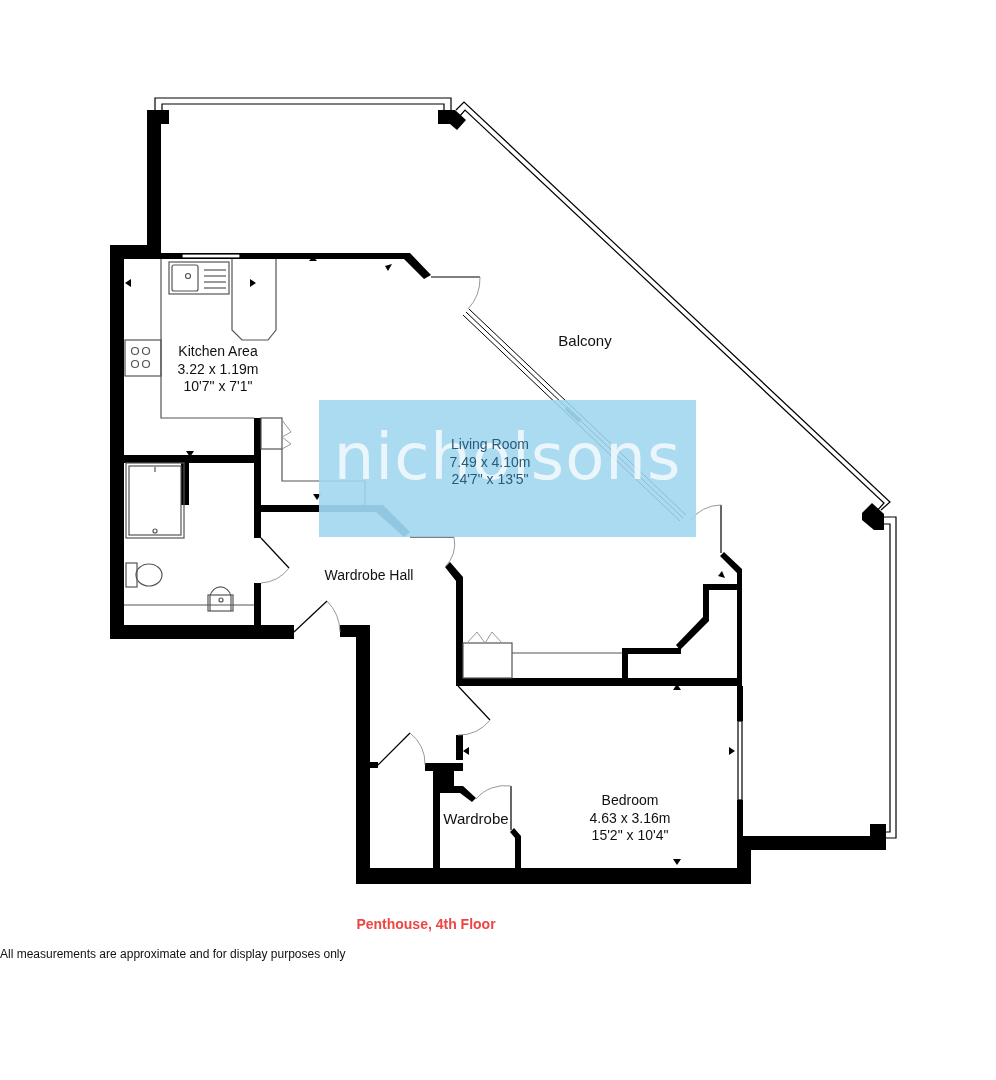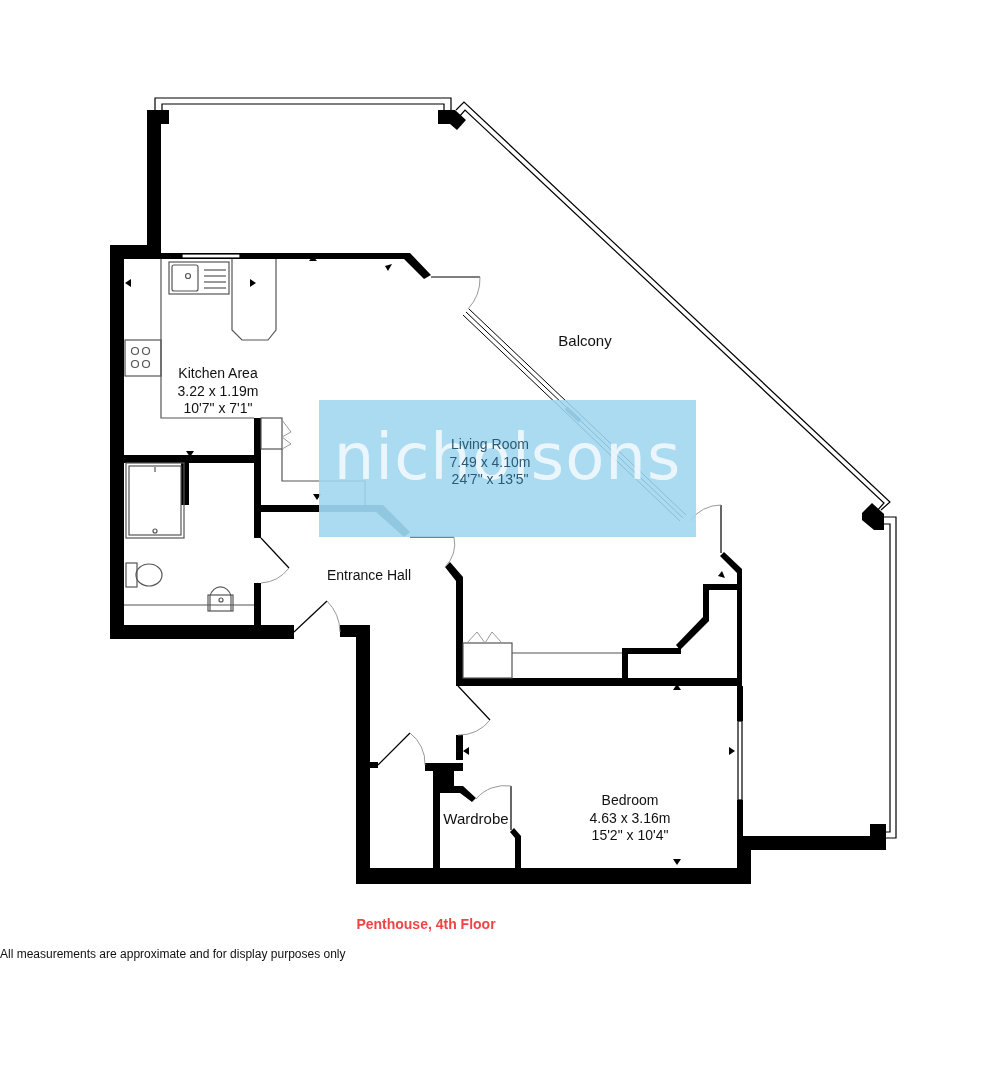--- a/index.html
+++ b/index.html
@@ -180,34 +180,34 @@
   </g>
 </svg>
 
 <div class="watermark-box"></div>
 <div class="watermark">nicholsons</div>
 
 <div class="label" style="left:530px; top:332px; width:110px;">
   <div class="name" style="font-size:15px;">Balcony</div>
 </div>
 
-<div class="label" style="left:158px; top:365px; width:120px;">
+<div class="label" style="left:158px; top:343px; width:120px;">
   <div class="name">Kitchen Area</div>
   <div class="dim">3.22 x 1.19m</div>
   <div class="dim">10'7" x 7'1"</div>
 </div>
 
 <div class="label living" style="left:420px; top:436px; width:140px;">
   <div class="name">Living Room</div>
   <div class="dim">7.49 x 4.10m</div>
   <div class="dim">24'7" x 13'5"</div>
 </div>
 
 <div class="label" style="left:309px; top:567px; width:120px;">
-  <div class="name">Entrance Hall</div>
+  <div class="name">Wardrobe Hall</div>
 </div>
 
 <div class="label" style="left:560px; top:792px; width:140px;">
   <div class="name">Bedroom</div>
   <div class="dim">4.63 x 3.16m</div>
   <div class="dim">15'2" x 10'4"</div>
 </div>
 
 <div class="label" style="left:438px; top:810px; width:76px;">
   <div class="name" style="font-size:15px;">Wardrobe</div>

